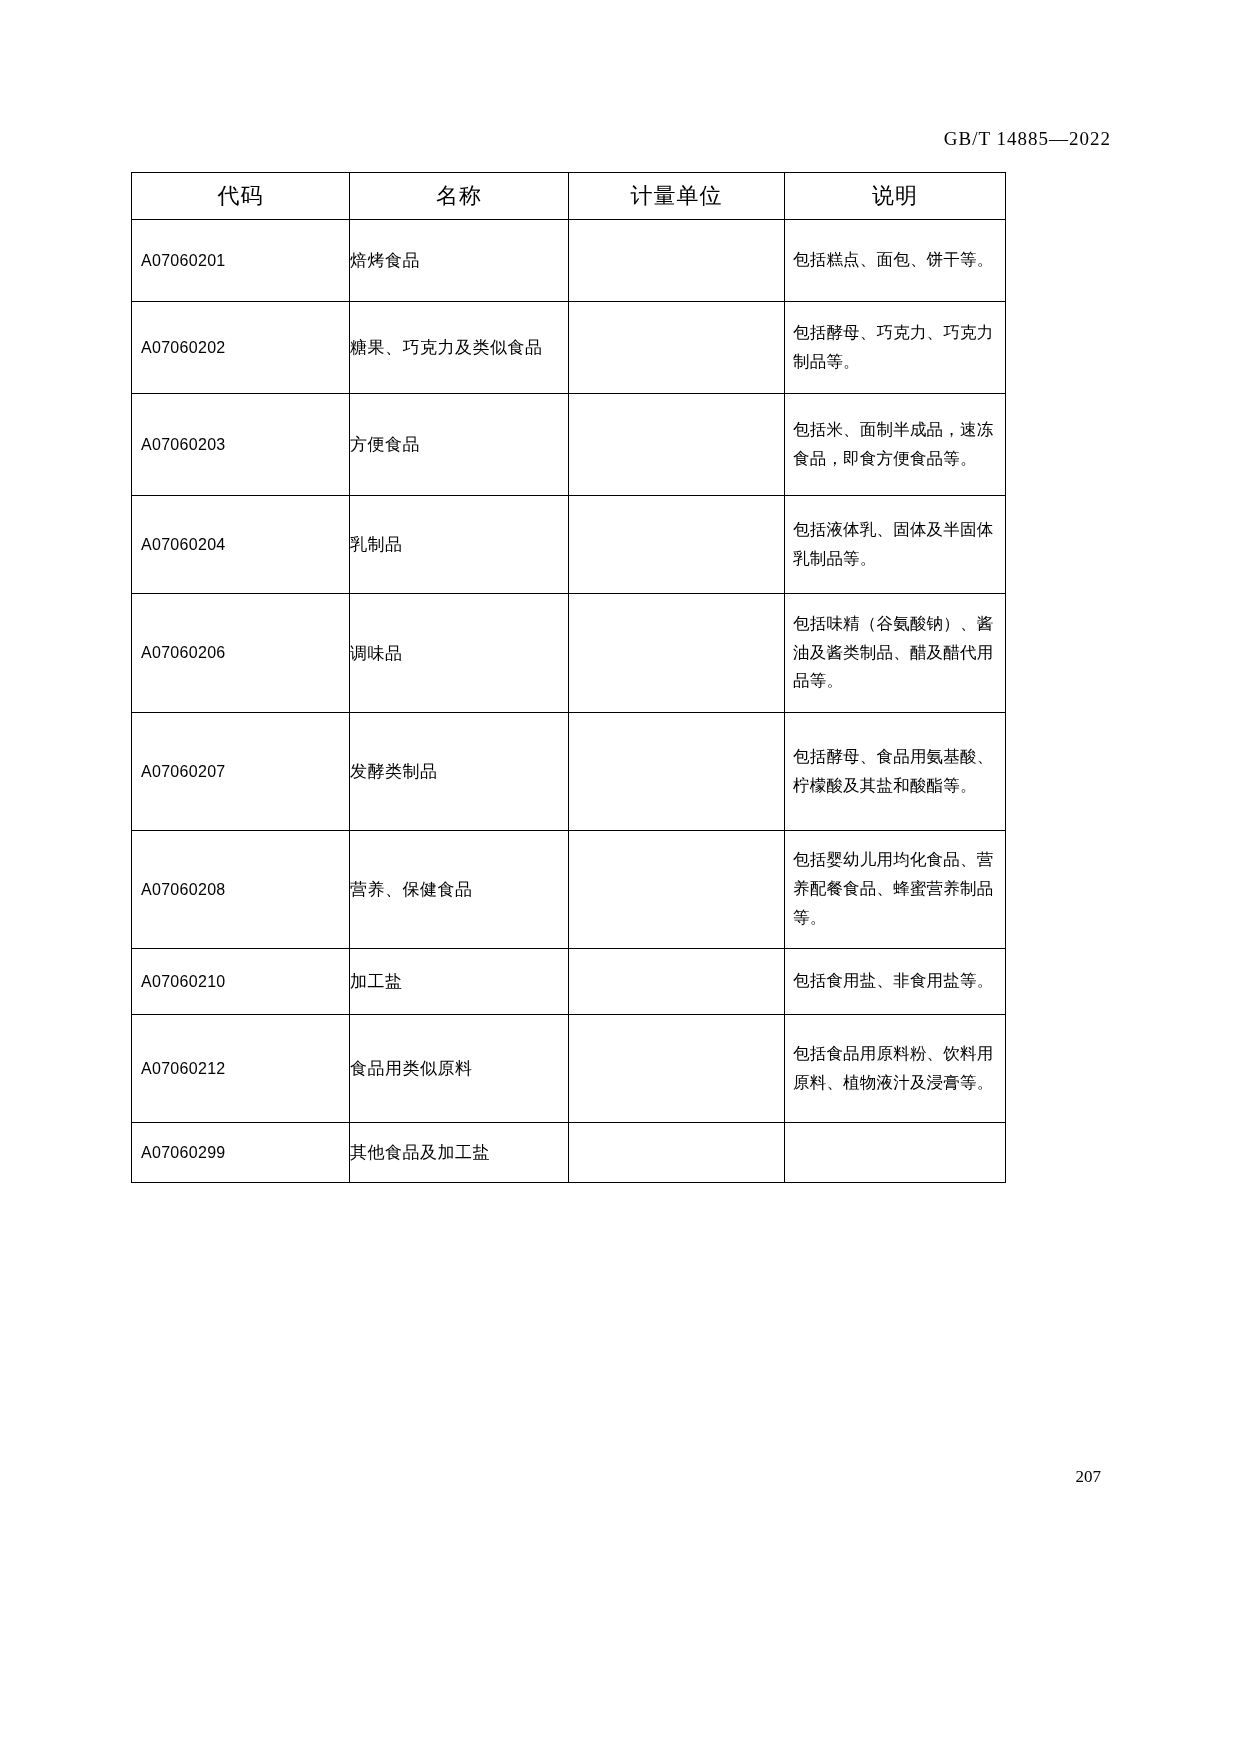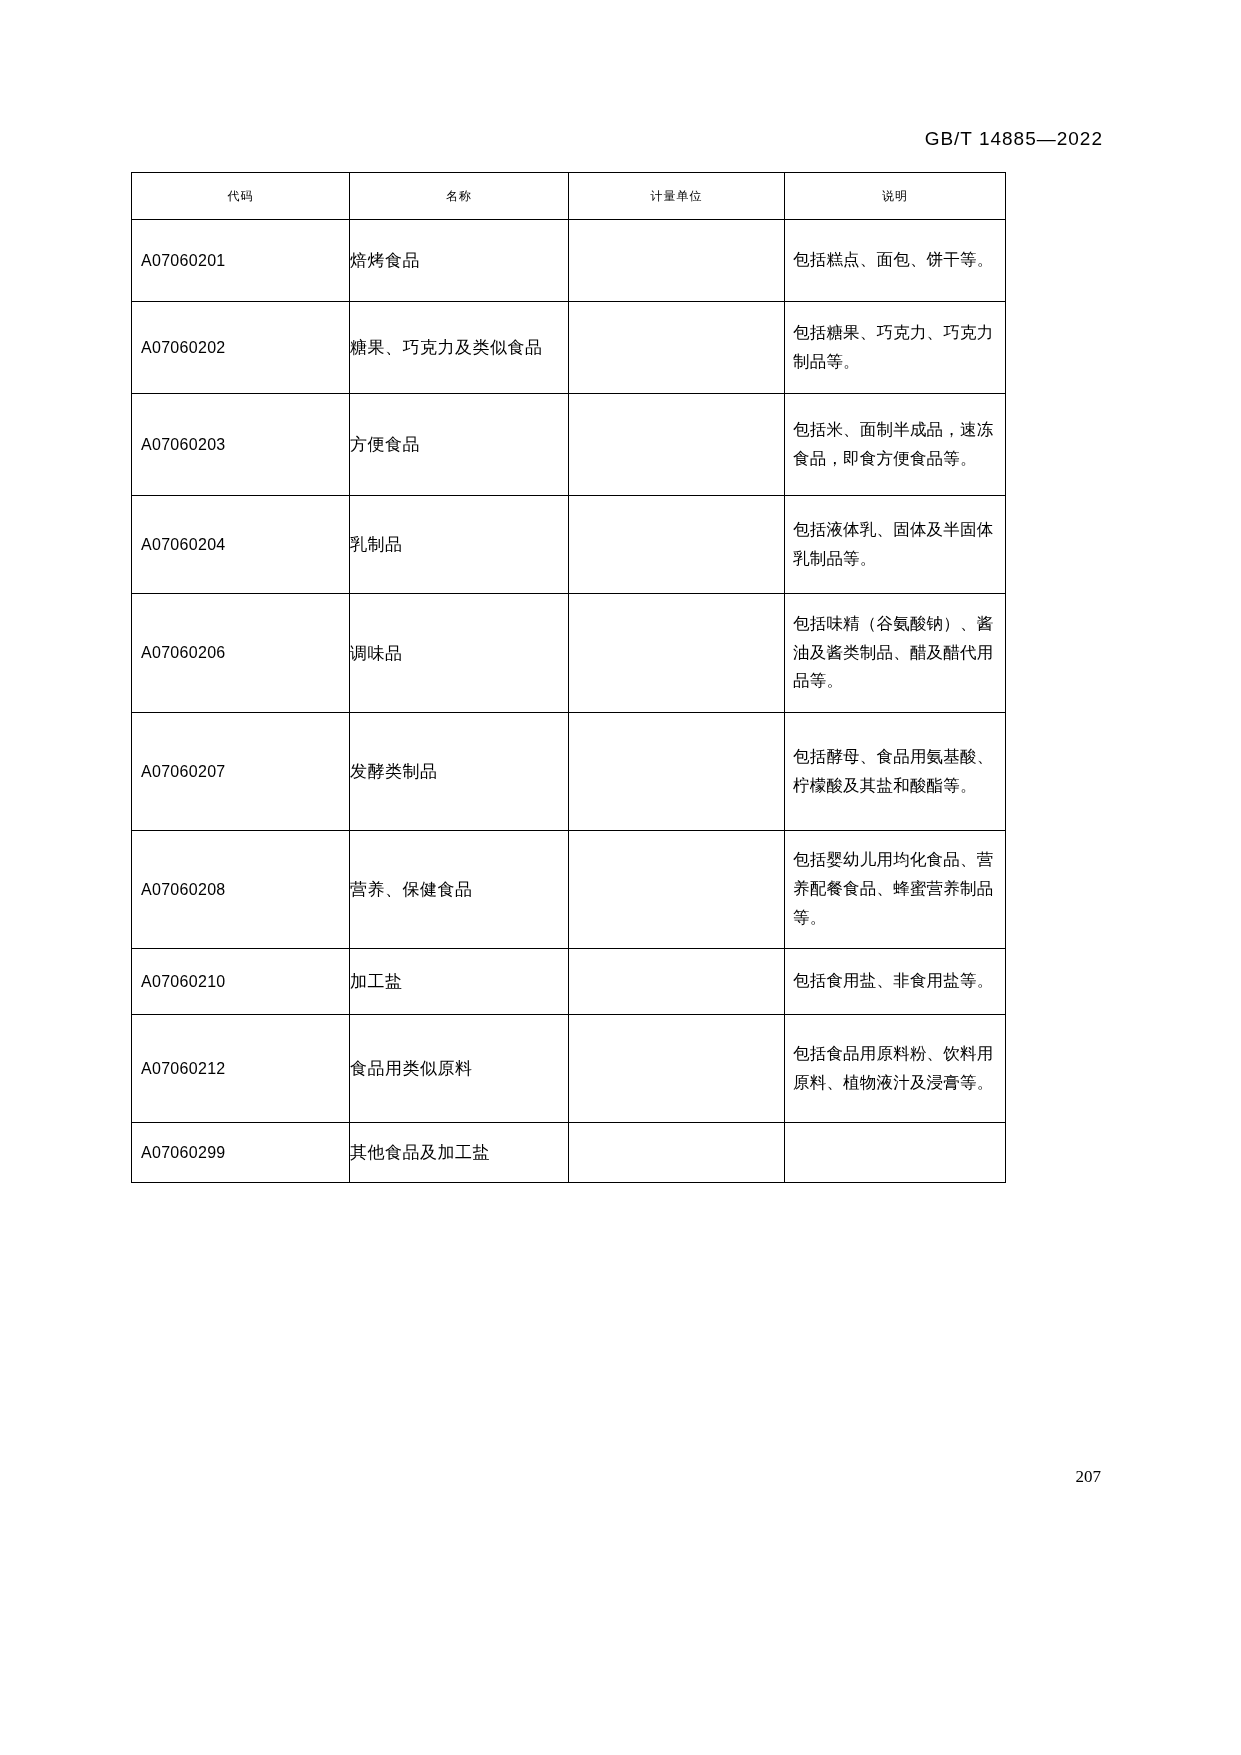--- a/index.html
+++ b/index.html
@@ -16,22 +16,22 @@
   }
   .page {
     position: relative;
     width: 1241px;
     height: 1755px;
     box-sizing: border-box;
   }
   .header {
     position: absolute;
     top: 128px;
-    right: 138px;
-    font-family: Liberation Sans, sans-serif;
+    right: 130px;
+    font-family: Liberation Serif, serif;
     font-size: 19px;
     letter-spacing: 1px;
     white-space: nowrap;
   }
   .table-wrap {
     position: absolute;
     top: 172px;
     left: 131px;
     width: 874px;
   }
@@ -47,21 +47,21 @@
     font-weight: normal;
   }
   col.c-code { width: 218px; }
   col.c-name { width: 219px; }
   col.c-unit { width: 216px; }
   col.c-desc { width: 221px; }
 
   thead td {
     height: 46px;
     text-align: center;
-    font-size: 12px;
+    font-size: 22px;
     letter-spacing: 1px;
   }
   tbody td.code {
     font-family: Liberation Sans, sans-serif;
     font-size: 16px;
     padding-left: 9px;
     text-align: left;
     letter-spacing: 0.3px;
   }
   tbody td.name {
@@ -115,21 +115,21 @@
           <tr style="height: 82px;">
             <td class="code">A07060201</td>
             <td class="name">焙烤食品</td>
             <td class="unit"></td>
             <td class="desc">包括糕点、面包、饼干等。</td>
           </tr>
           <tr style="height: 92px;">
             <td class="code">A07060202</td>
             <td class="name">糖果、巧克力及类似食品</td>
             <td class="unit"></td>
-            <td class="desc">包括糖果、巧克力、巧克力制品等。</td>
+            <td class="desc">包括酵母、巧克力、巧克力制品等。</td>
           </tr>
           <tr style="height: 102px;">
             <td class="code">A07060203</td>
             <td class="name">方便食品</td>
             <td class="unit"></td>
             <td class="desc">包括米、面制半成品，速冻食品，即食方便食品等。</td>
           </tr>
           <tr style="height: 98px;">
             <td class="code">A07060204</td>
             <td class="name">乳制品</td>

